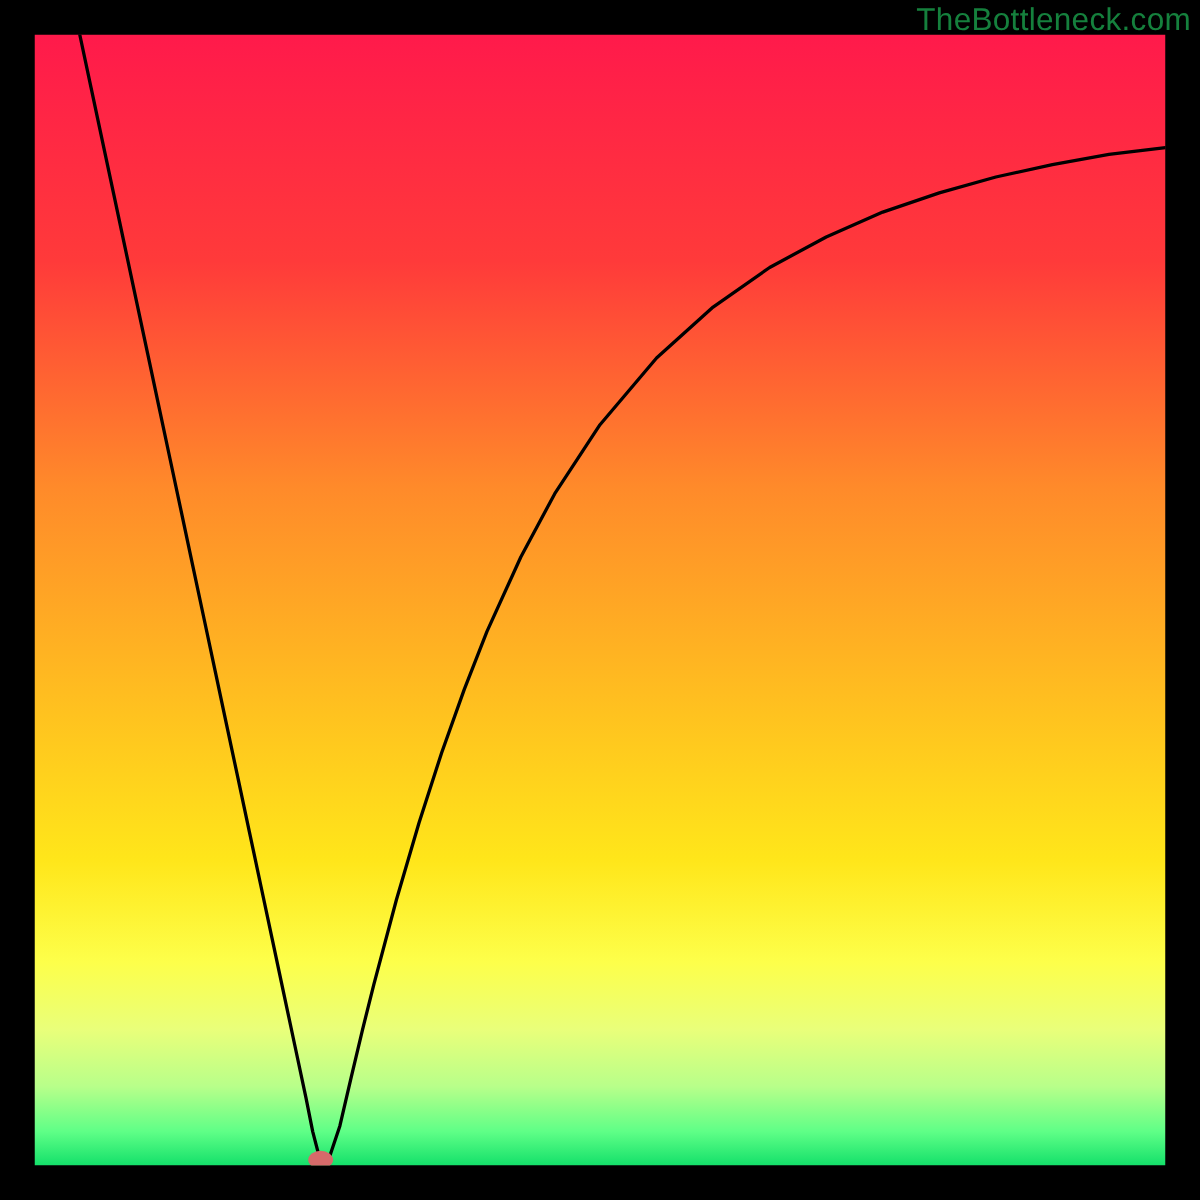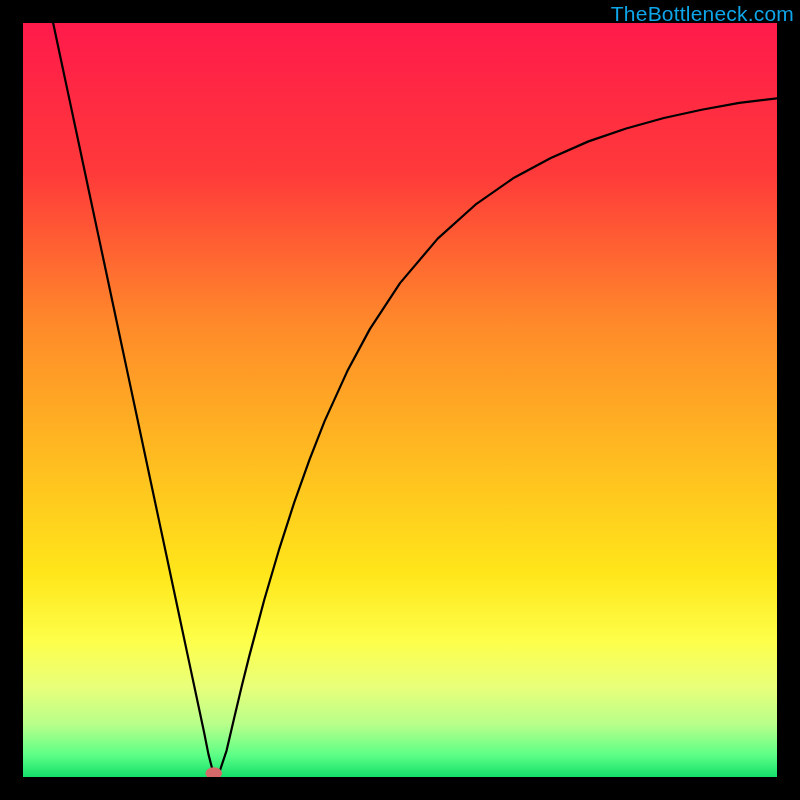--- a/index.html
+++ b/index.html
@@ -23,21 +23,21 @@
     position: absolute;
     left: 0;
     top: 0;
     width: 754px;
     height: 754px;
   }
   .watermark {
     position: absolute;
     top: 2px;
     right: 6px;
-    color: #0ea5e9;
+    color: #15803d;
     font-size: 21px;
     font-weight: 500;
     letter-spacing: 0.2px;
     user-select: none;
   }
   svg { display: block; }
 </style>
 </head>
 <body>
 

